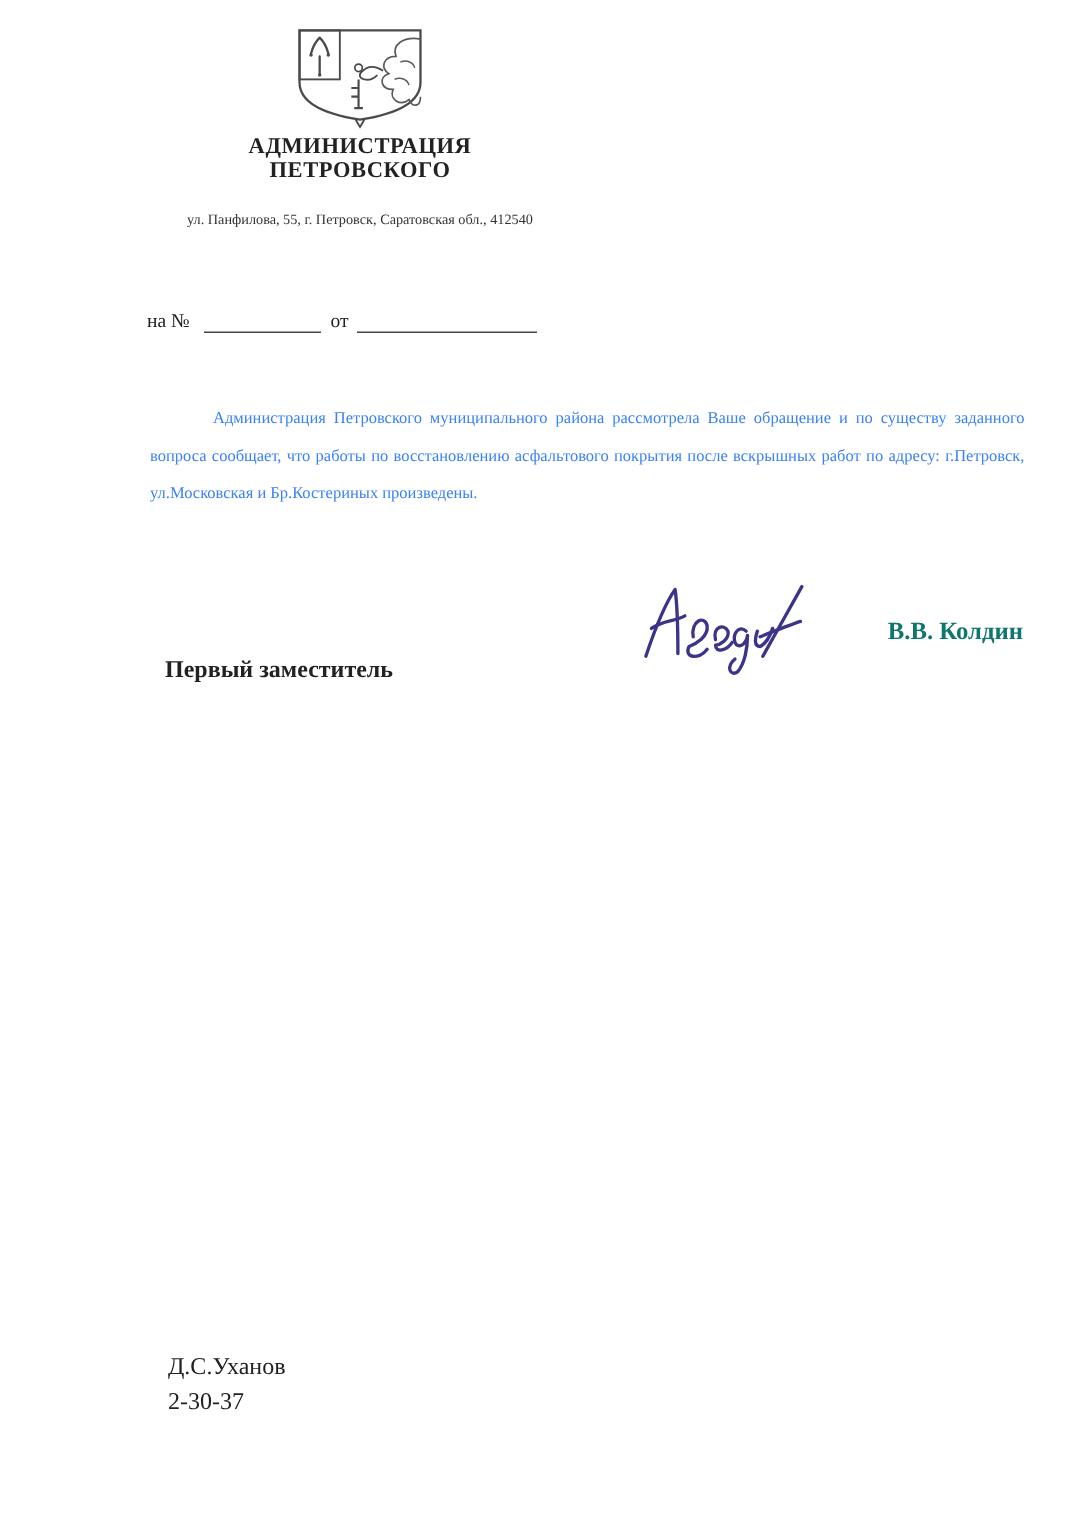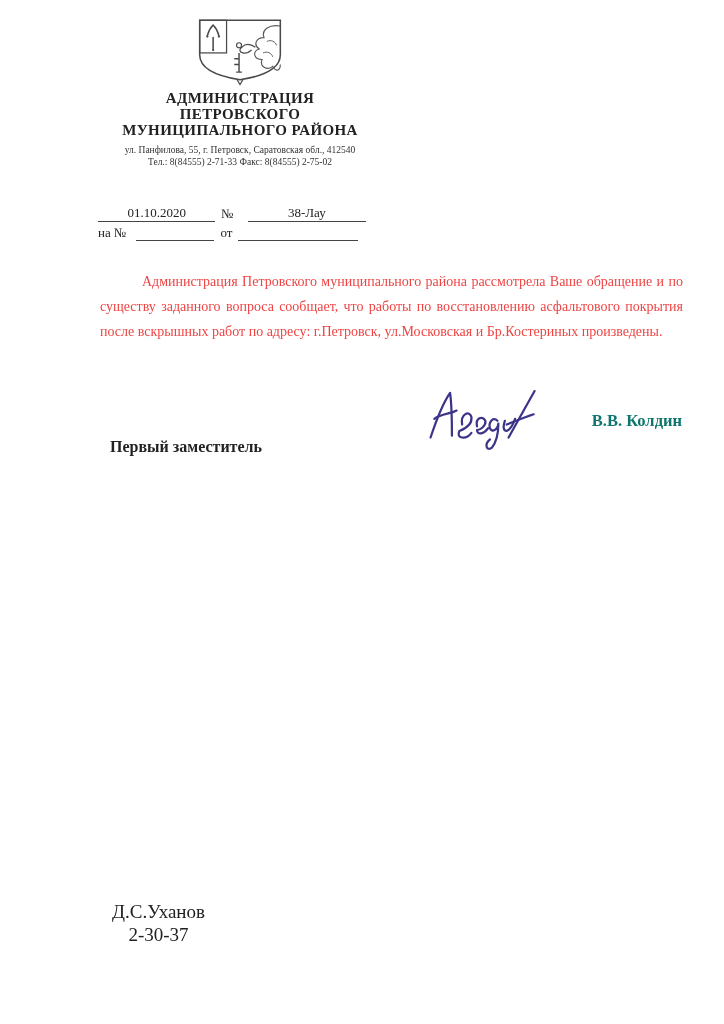--- a/index.html
+++ b/index.html
@@ -20,21 +20,21 @@
   }
   .emblem{display:block;margin:0 auto 4px auto;}
   .org-name{
     font-weight:bold;
     font-size:15px;
     line-height:16px;
     letter-spacing:0.4px;
     color:#222;
   }
   .addr{
-    margin-top:7px;
+    margin-top:20px;
     font-size:9.5px;
     line-height:11.5px;
     color:#333;
   }
 
   
   .ref-block{
     position:absolute;left:98px;top:203px;width:268px;
     font-size:13px;color:#222;
   }
@@ -47,43 +47,43 @@
   .u-date{width:120px;}
   .u-num{width:121px;margin-left:12px;}
   .ref-label{padding:0 2px 0 6px;}
   .ref-label-first{padding-left:0;}
   .u-reply{width:78px;margin-left:8px;}
   .u-from{width:120px;margin-left:4px;}
 
   
   .body-par{
     position:absolute;left:100px;top:256px;width:583px;
-    font-size:14px;
+    font-size:11px;
     line-height:24.8px;
     text-align:justify;
     text-indent:42px;
-    color:#ef4444;
+    color:#3b82f6;
   }
 
   
   .sig-block{position:absolute;left:100px;top:396px;width:584px;height:70px;}
   .sig-title{
     position:absolute;left:10px;top:0;
     font-weight:bold;font-size:16px;line-height:22.5px;color:#222;margin-top:40px;
   }
   .sig-scrawl{position:absolute;left:325px;top:-14px;}
   .sig-name{
     position:absolute;right:2px;top:15px;
     font-weight:bold;font-size:16.5px;color:#0f766e;
   }
 
   
   .footer{
     position:absolute;left:112px;top:900px;
-    font-size:19px;line-height:23px;color:#222;text-align:center;
+    font-size:16px;line-height:23px;color:#222;
   }
 </style>
 </head>
 <body>
 
 <div class="page">
 
   <div class="letterhead">
     <svg class="emblem" width="96" height="70" viewBox="0 0 100 72">
 
@@ -98,33 +98,26 @@
 
       <path d="M92 10 C80 8 72 14 75 22 C66 22 64 30 70 34 C62 37 65 45 73 45 C70 52 78 57 84 52 C87 58 92 57 92 50" fill="none" stroke="#5a5a5a" stroke-width="1.2"></path>
       <path d="M78 26 C82 24 87 26 88 30 M74 38 C78 36 83 38 84 42" fill="none" stroke="#5a5a5a" stroke-width="1"></path>
 
       <path d="M66 32 C60 28 55 29 52 32 C49 34 49 37 53 38 C57 39 60 37 62 35" fill="none" stroke="#4a4a4a" stroke-width="1.3"></path>
       <circle cx="49" cy="30" r="2.6" fill="none" stroke="#4a4a4a" stroke-width="1.2"></circle>
       <path d="M49 38 V58 M49 44 H44 M49 50 H44 M46 58 H52" fill="none" stroke="#4a4a4a" stroke-width="1.5"></path>
     </svg>
     <div class="org-name">АДМИНИСТРАЦИЯ</div>
     <div class="org-name">ПЕТРОВСКОГО</div>
-    <div class="org-name">МУНИЦИПАЛЬНОГО РАЙОНА</div>
     <div class="addr">
       <div>ул. Панфилова, 55, г. Петровск, Саратовская обл., 412540</div>
-      <div>Тел.: 8(84555) 2-71-33 Факс: 8(84555) 2-75-02</div>
     </div>
   </div>
 
   <div class="ref-block">
-    <div class="ref-row">
-      <span class="u u-date">01.10.2020</span>
-      <span class="ref-label">№</span>
-      <span class="u u-num">38-Лау</span>
-    </div>
     <div class="ref-row">
       <span class="ref-label ref-label-first">на №</span>
       <span class="u u-reply"></span>
       <span class="ref-label">от</span>
       <span class="u u-from"></span>
     </div>
   </div>
 
   <p class="body-par">Администрация Петровского муниципального района рассмотрела Ваше обращение и по существу заданного вопроса сообщает, что работы по восстановлению асфальтового покрытия после вскрышных работ по адресу: г.Петровск, ул.Московская и Бр.Костериных произведены.</p>
 

